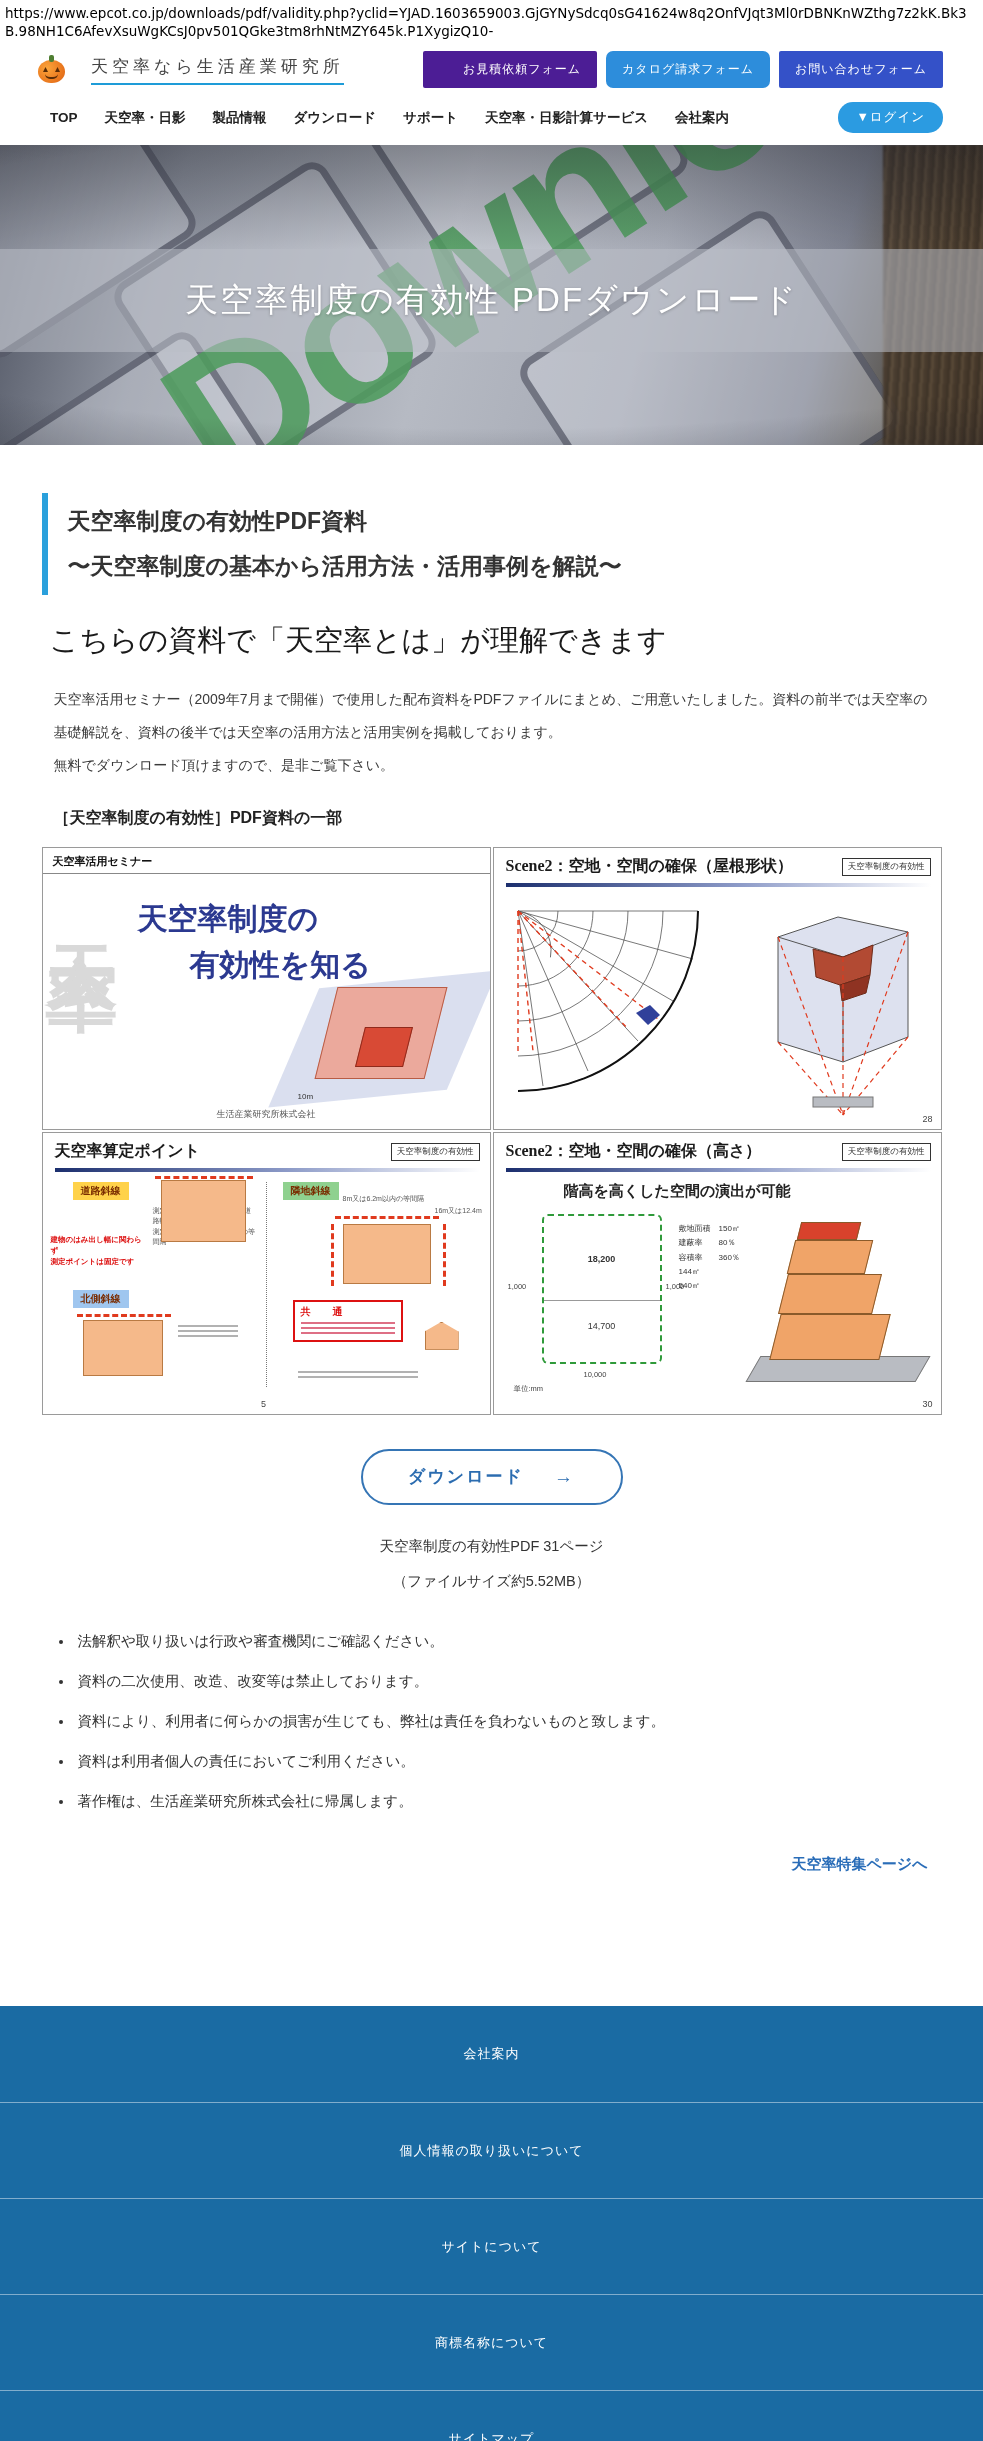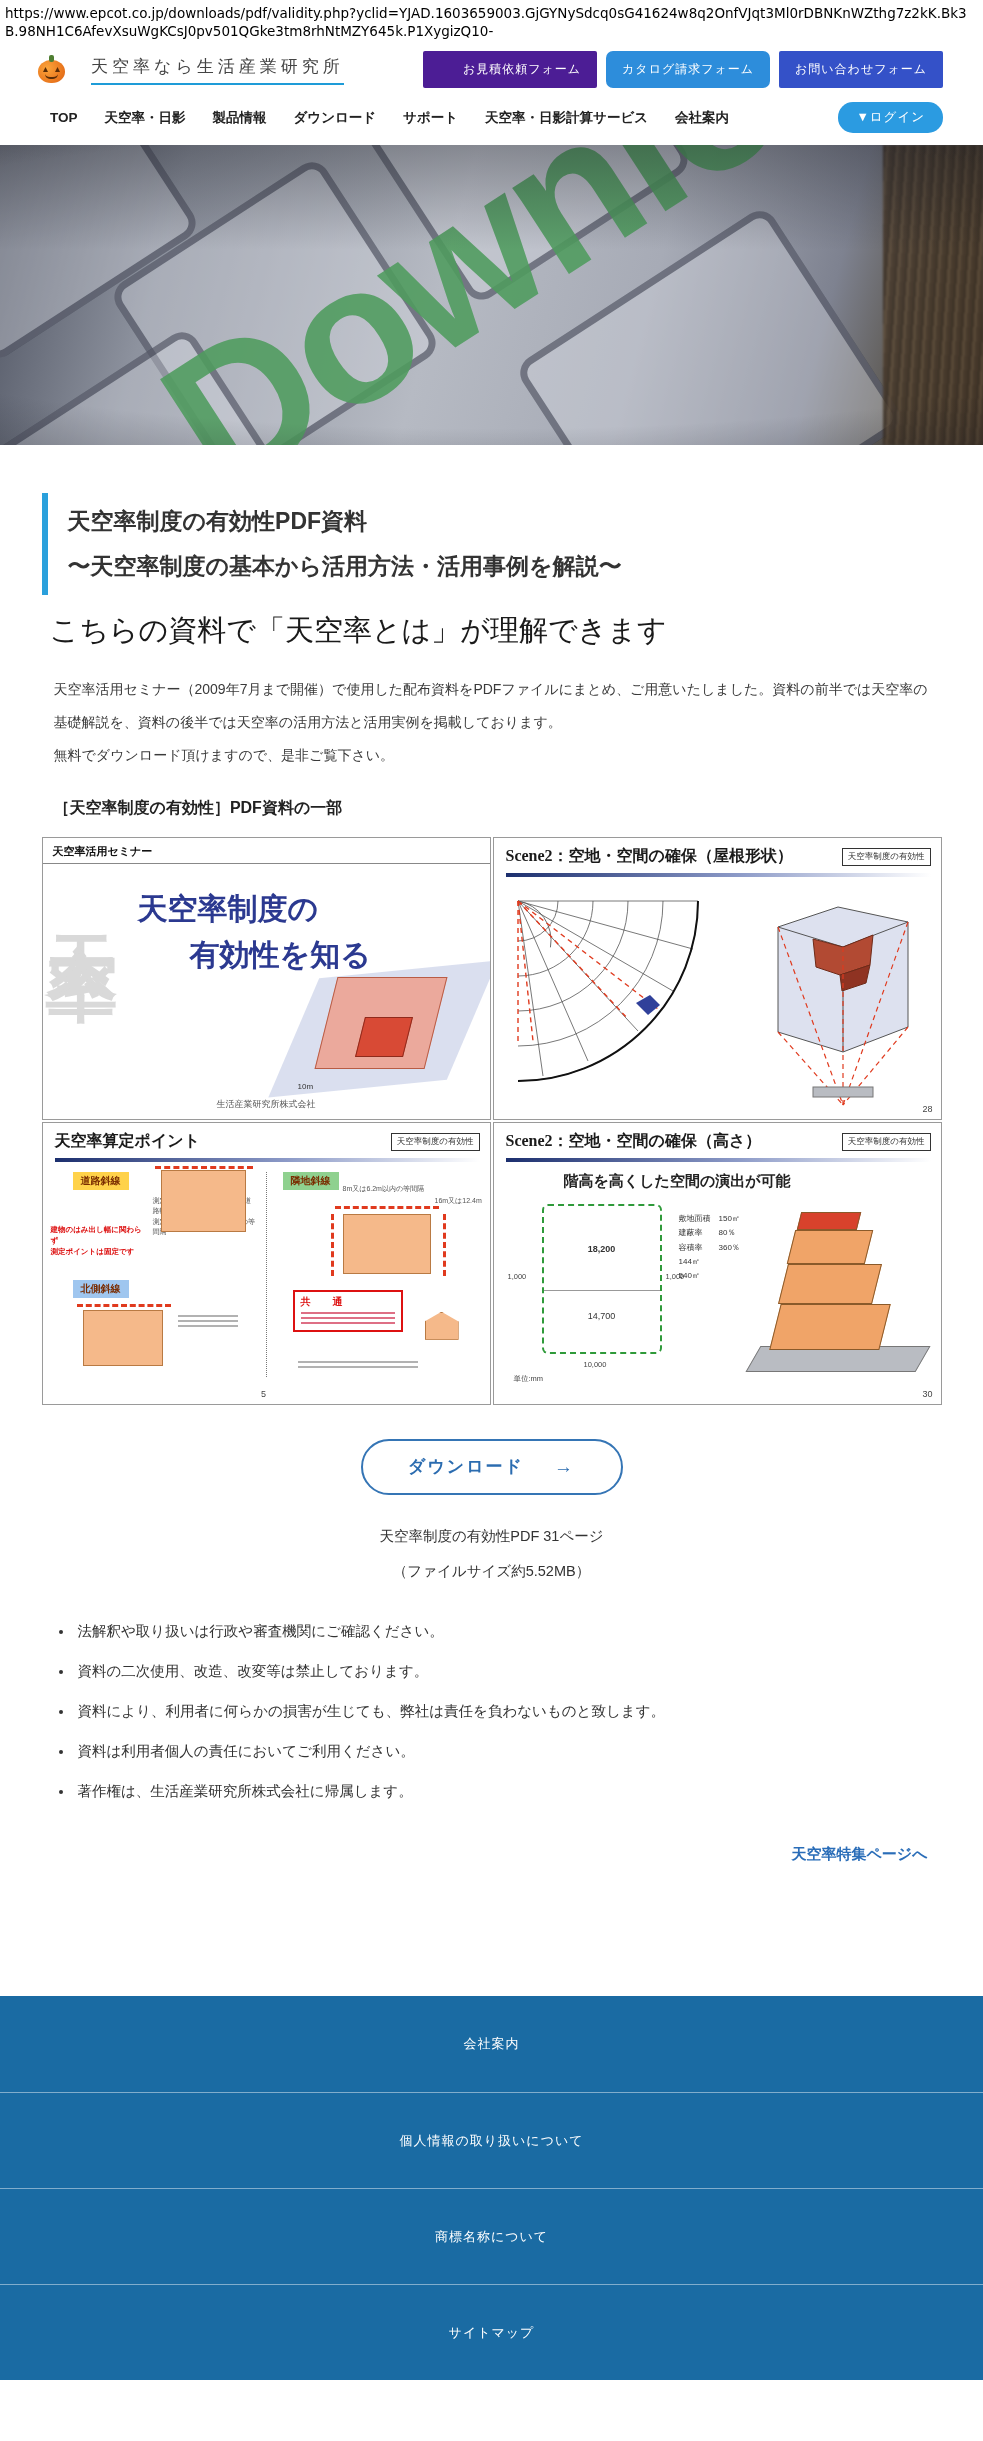--- a/index.html
+++ b/index.html
@@ -81,21 +81,21 @@
     display:flex; align-items:center; justify-content:center;
   }
   .hero-title { color:#fff; font-size:33px; font-weight:500; letter-spacing:2px;
     text-shadow:0 1px 3px rgba(0,0,0,.25); }
   
   .content { width:900px; margin:0 auto; }
   .lead-heading {
     margin-top:48px; border-left:6px solid #2aa0dc; padding:6px 0 6px 20px;
     font-size:23px; font-weight:600; color:#333; line-height:1.95;
   }
-  .headline { margin-top:16px; font-size:29px; font-weight:500; color:#1a1a1a; padding-left:8px; }
+  .headline { margin-top:26px; font-size:29px; font-weight:500; color:#1a1a1a; padding-left:8px; }
   .para { margin-top:22px; padding-left:12px; font-size:14px; color:#3a3a3a; line-height:2.35; }
   .samples-heading { margin-top:26px; padding-left:12px; font-size:16px; font-weight:700; color:#222; }
   
   .slides-grid { margin-top:18px; display:grid; grid-template-columns:1fr 1fr; gap:2px; }
   .slide-card { position:relative; height:283px; background:#fff; border:1px solid #9a9a9a; overflow:hidden; }
   .slide-page { position:absolute; bottom:4px; right:8px; font-size:9px; color:#444; }
   
   .s1-header { font-size:11px; font-weight:700; color:#111; padding:6px 0 4px 10px;
     border-bottom:1px solid #888; }
   .s1-watermark { position:absolute; top:40px; left:4px; writing-mode:vertical-rl;
@@ -214,20 +214,23 @@
 
 <section class="hero">
   <div class="key k1"></div>
   <div class="key k2"></div>
   <div class="key k3"></div>
   <div class="key k4"></div>
   <div class="key k5"></div>
   <div class="hero-watermark">Download</div>
   <div class="wood-strip"></div>
   <div class="hero-shade"></div>
+  <div class="hero-band">
+    <h1 class="hero-title">天空率制度の有効性 PDFダウンロード</h1>
+  </div>
 </section>
 
 <main class="content">
 
   <div class="lead-heading">
     <div>天空率制度の有効性PDF資料</div>
     <div>〜天空率制度の基本から活用方法・活用事例を解説〜</div>
   </div>
 
   <h2 class="headline">こちらの資料で「天空率とは」が理解できます</h2>
@@ -418,16 +421,17 @@
   </ul>
 
   <div class="more-link-wrap">
     <a class="more-link">天空率特集ページへ</a>
   </div>
 </main>
 
 <footer class="site-footer">
   <a class="footer-row">会社案内</a>
   <a class="footer-row">個人情報の取り扱いについて</a>
+  <a class="footer-row">サイトについて</a>
   <a class="footer-row">商標名称について</a>
   <a class="footer-row">サイトマップ</a>
 
 </footer>
 
 </body></html>

